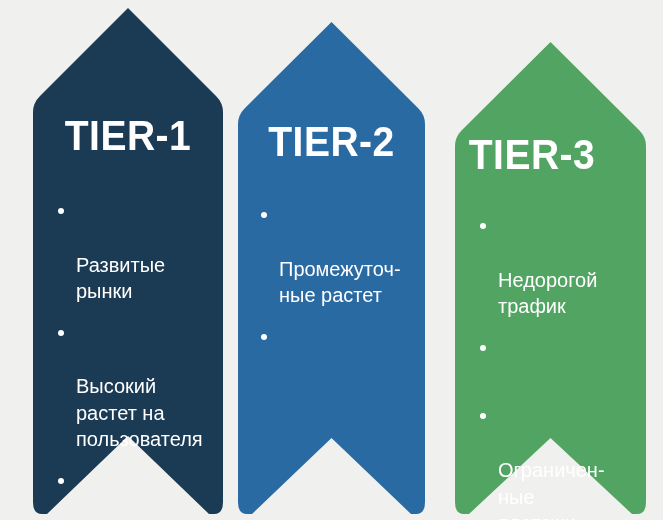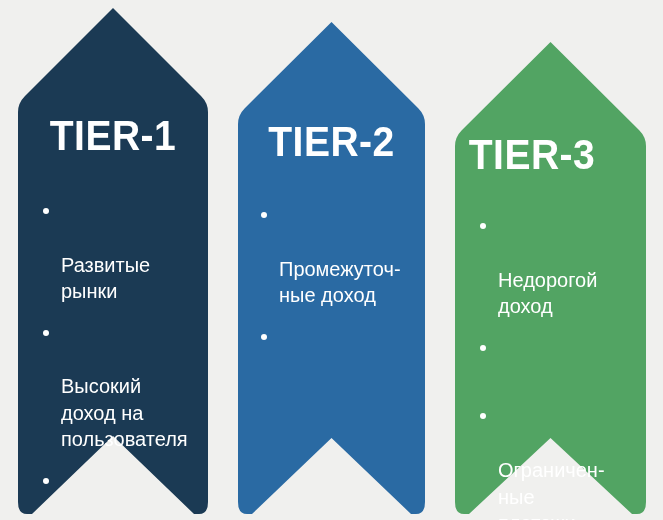--- a/index.html
+++ b/index.html
@@ -50,21 +50,21 @@
   .bullet-dot{
     position:absolute;
     left:3px;
     top:9px;
     width:6px;height:6px;
     border-radius:50%;
     background:#ffffff;
   }
 
   
-  #banner-1{left:18px;top:8px;width:190px;height:506px;}
+  #banner-1{left:33px;top:8px;width:190px;height:506px;}
   #banner-1 .banner-content{padding:0;}
   #banner-1 .tier-title{margin-top:107px;}
   #banner-1 .bullet-list{margin-top:42px;padding-left:22px;padding-right:10px;}
 
   
   #banner-2{left:238px;top:22px;width:187px;height:492px;}
   #banner-2 .tier-title{margin-top:99px;}
   #banner-2 .bullet-list{margin-top:40px;padding-left:20px;padding-right:8px;}
 
   
@@ -85,62 +85,62 @@
       <div class="tier-title" style="color: rgb(255, 255, 255);">TIER-1</div>
       <ul class="bullet-list" style="color: rgb(255, 255, 255);">
         <li class="bullet-item">
           <span class="bullet-dot" style="background: rgb(255, 255, 255);"></span>
           <span>Развитые
 рынки</span>
         </li>
         <li class="bullet-item">
           <span class="bullet-dot" style="background: rgb(255, 255, 255);"></span>
           <span>Высокий
-доход на
+растет на
 пользователя</span>
         </li>
         <li class="bullet-item">
           <span class="bullet-dot" style="background: rgb(255, 255, 255);"></span>
           
         </li>
       </ul>
     </div>
   </div>
 
   <div class="banner" id="banner-2">
     <svg width="187" height="492" viewBox="0 0 187 492">
       <path d="M 93.5 0 L 180 86 Q 187 93 187 102 L 187 480 Q 187 492 178 492 L 173 492 L 93.5 416 L 14 492 L 9 492 Q 0 492 0 480 L 0 102 Q 0 93 7 86 Z" fill="#2a6aa3"></path>
     </svg>
     <div class="banner-content">
       <div class="tier-title" style="color: rgb(255, 255, 255);">TIER-2</div>
       <ul class="bullet-list" style="color: rgb(255, 255, 255);">
         <li class="bullet-item">
           <span class="bullet-dot" style="background: rgb(255, 255, 255);"></span>
           <span>Промежуточ-
-ные доход</span>
+ные растет</span>
         </li>
         <li class="bullet-item">
           <span class="bullet-dot" style="background: rgb(255, 255, 255);"></span>
           
         </li>
       </ul>
     </div>
   </div>
 
   <div class="banner" id="banner-3">
     <svg width="191" height="472" viewBox="0 0 191 472">
       <path d="M 95.5 0 L 184 88 Q 191 95 191 104 L 191 460 Q 191 472 182 472 L 177 472 L 95.5 396 L 14 472 L 9 472 Q 0 472 0 460 L 0 104 Q 0 95 7 88 Z" fill="#52a463"></path>
     </svg>
     <div class="banner-content">
       <div class="tier-title" style="color: rgb(255, 255, 255);">TIER-3</div>
       <ul class="bullet-list" style="color: rgb(255, 255, 255);">
         <li class="bullet-item">
           <span class="bullet-dot" style="background: rgb(255, 255, 255);"></span>
           <span>Недорогой
-доход</span>
+трафик</span>
         </li>
         <li class="bullet-item">
           <span class="bullet-dot" style="background: rgb(255, 255, 255);"></span>
         </li>
         <li class="bullet-item">
           <span class="bullet-dot" style="background: rgb(255, 255, 255);"></span>
           <span>Ограничен-
 ные платежи</span>
         </li>
       </ul>

